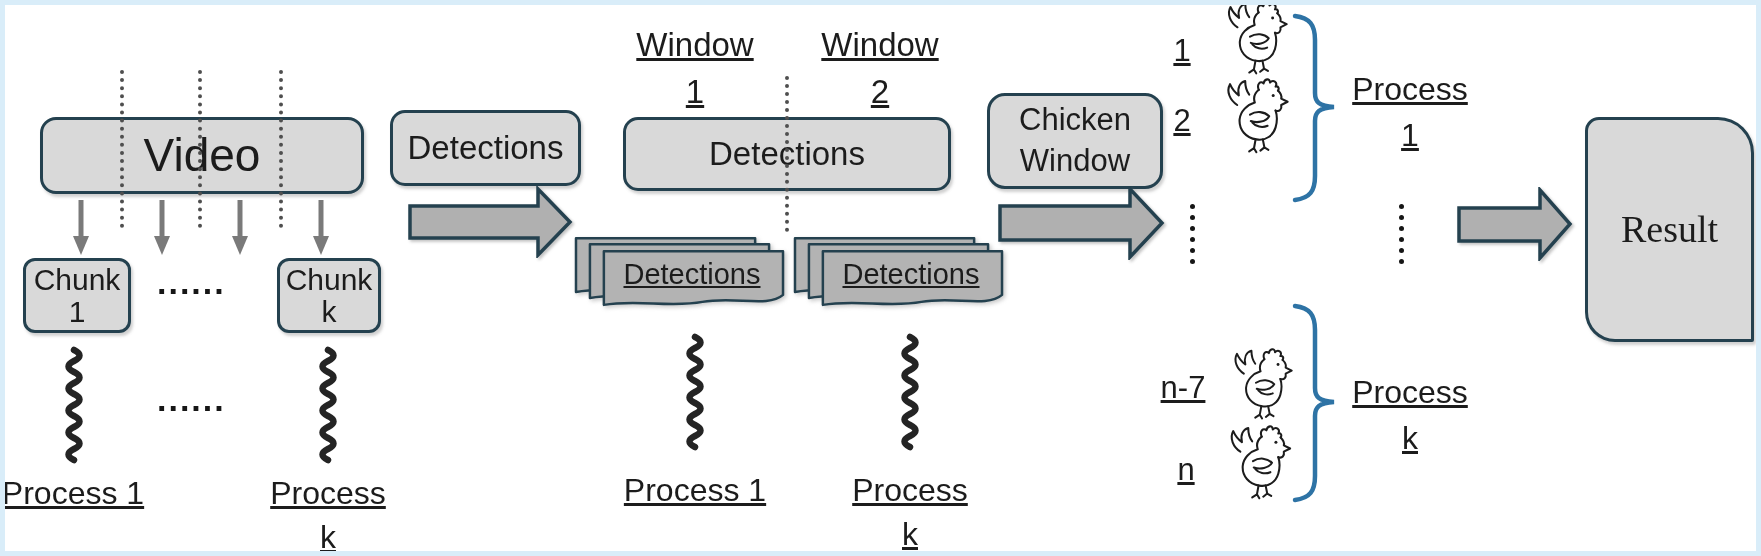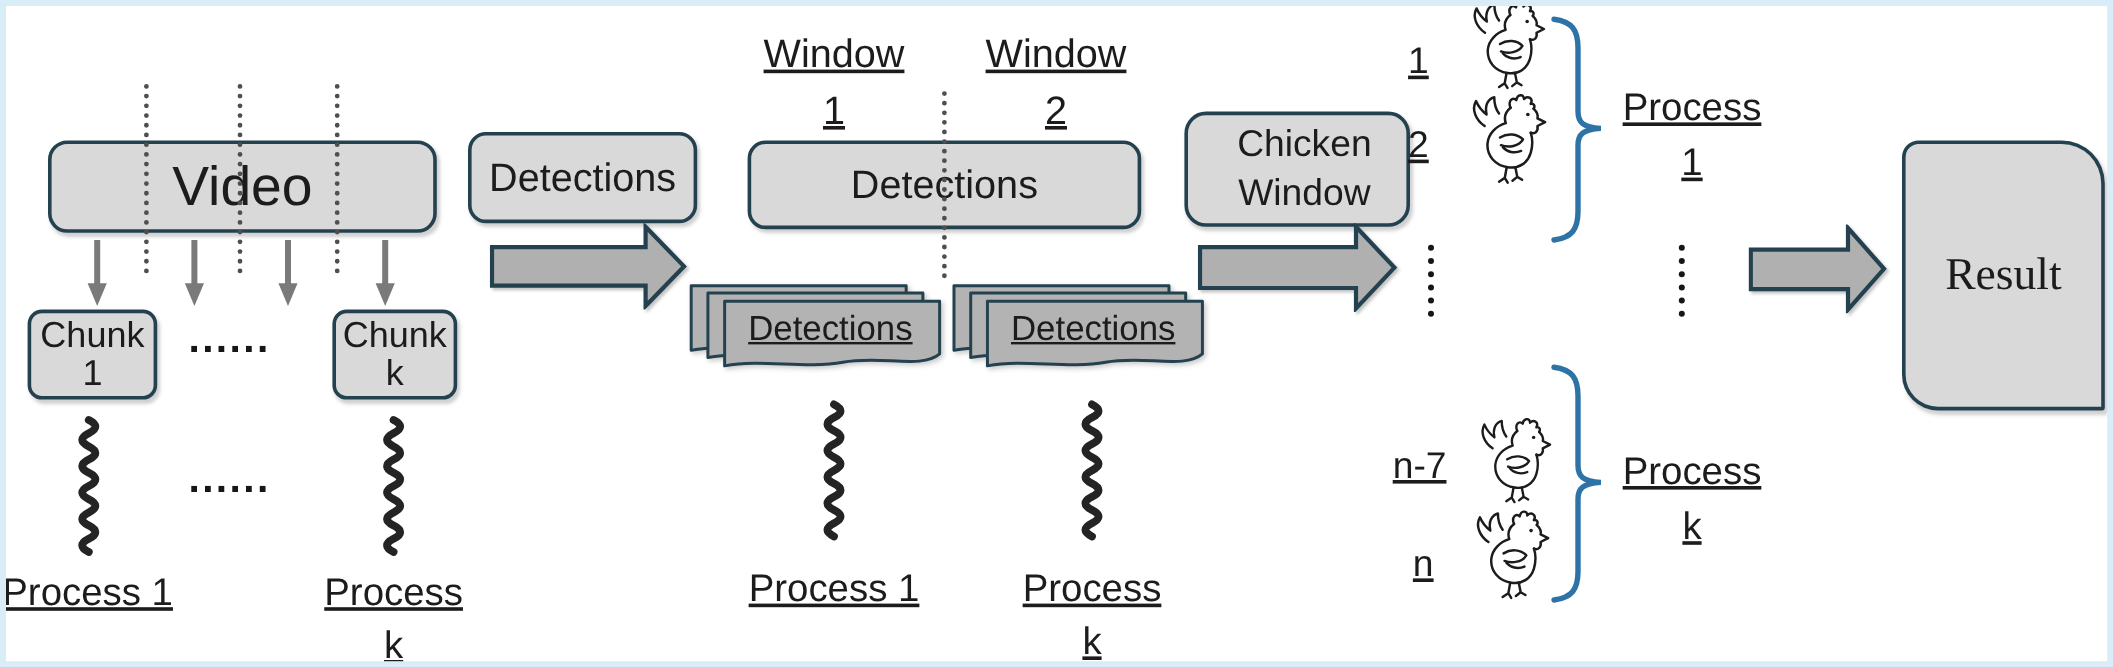--- a/index.html
+++ b/index.html
@@ -167,21 +167,21 @@
   <svg class="icon-svg" style="left:896px;top:333px" width="28" height="120">
       <use href="#squiggle"></use>
     </svg>
 
   <div class="label" style="left:615px;top:468px;width:160px;font-size:32px;line-height:44px;">Process 1</div>
   <div class="label" style="left:830px;top:468px;width:160px;font-size:32px;line-height:44px;">
     <div>Process</div>
     <div>k</div>
   </div>
 
-  <div class="box" style="left:987px;top:93px;width:170px;height:90px;font-size:31px;border-radius:18px;line-height:1.32;padding-left:12px;">
+  <div class="box" style="left:987px;top:93px;width:170px;height:90px;font-size:31px;border-radius:18px;line-height:1.32;">
     <span>Chicken</span>
     <span>Window</span>
   </div>
 
   <svg class="arrow-svg" style="left:998px;top:186px" width="167" height="74">
     <polygon points="2,20 132,20 132,3 164,37 132,71 132,54 2,54" fill="#b0b0b0" stroke="#24414f" stroke-width="3.5"></polygon>
   </svg>
 
   <div class="label" style="left:1162px;top:33px;width:40px;font-size:31px;">1</div>
   <svg class="icon-svg" style="left:1210px;top:0px" width="80" height="78">

